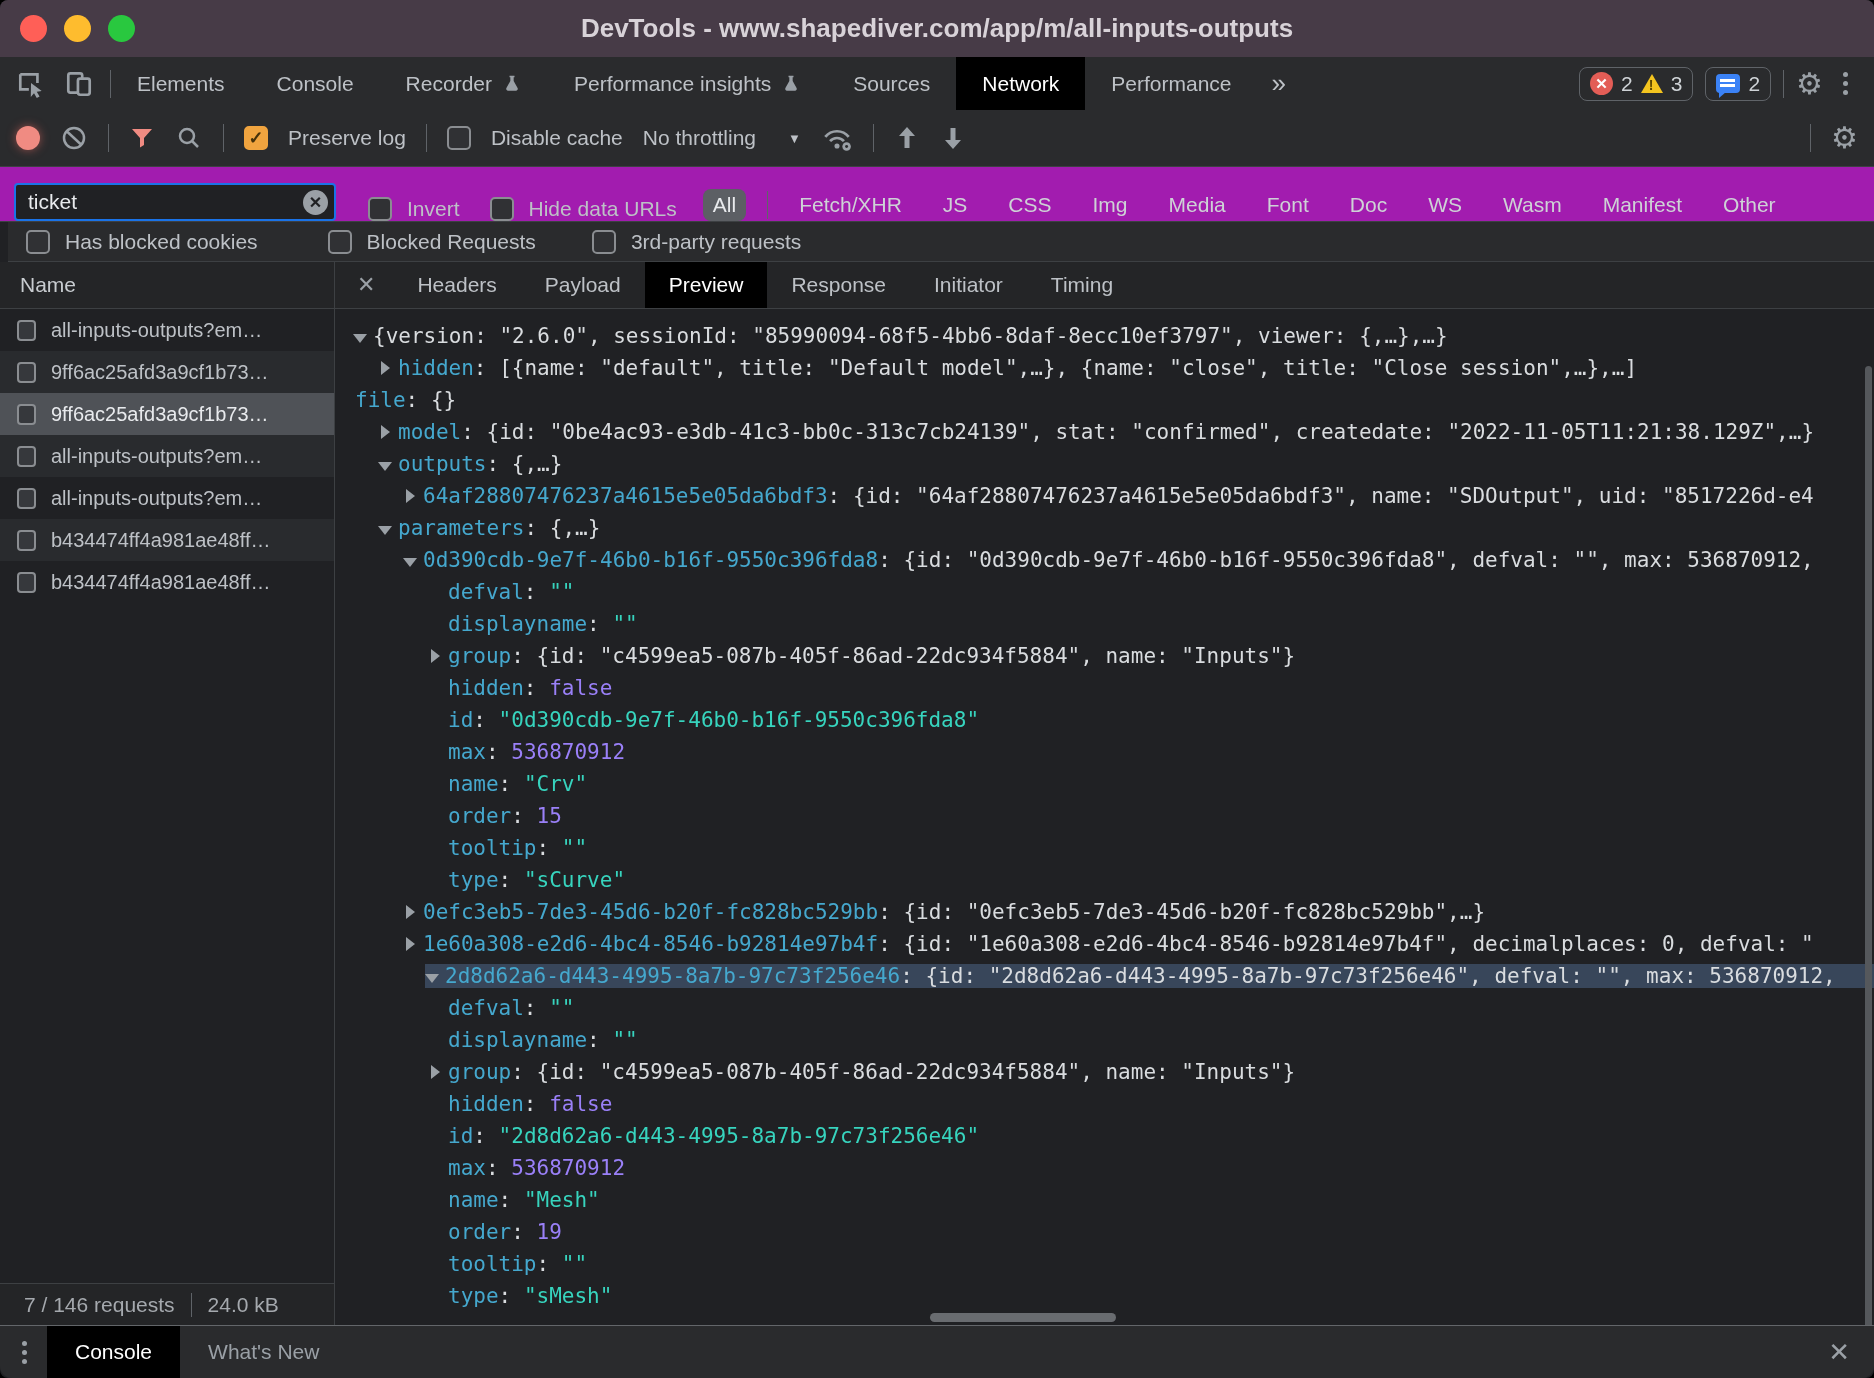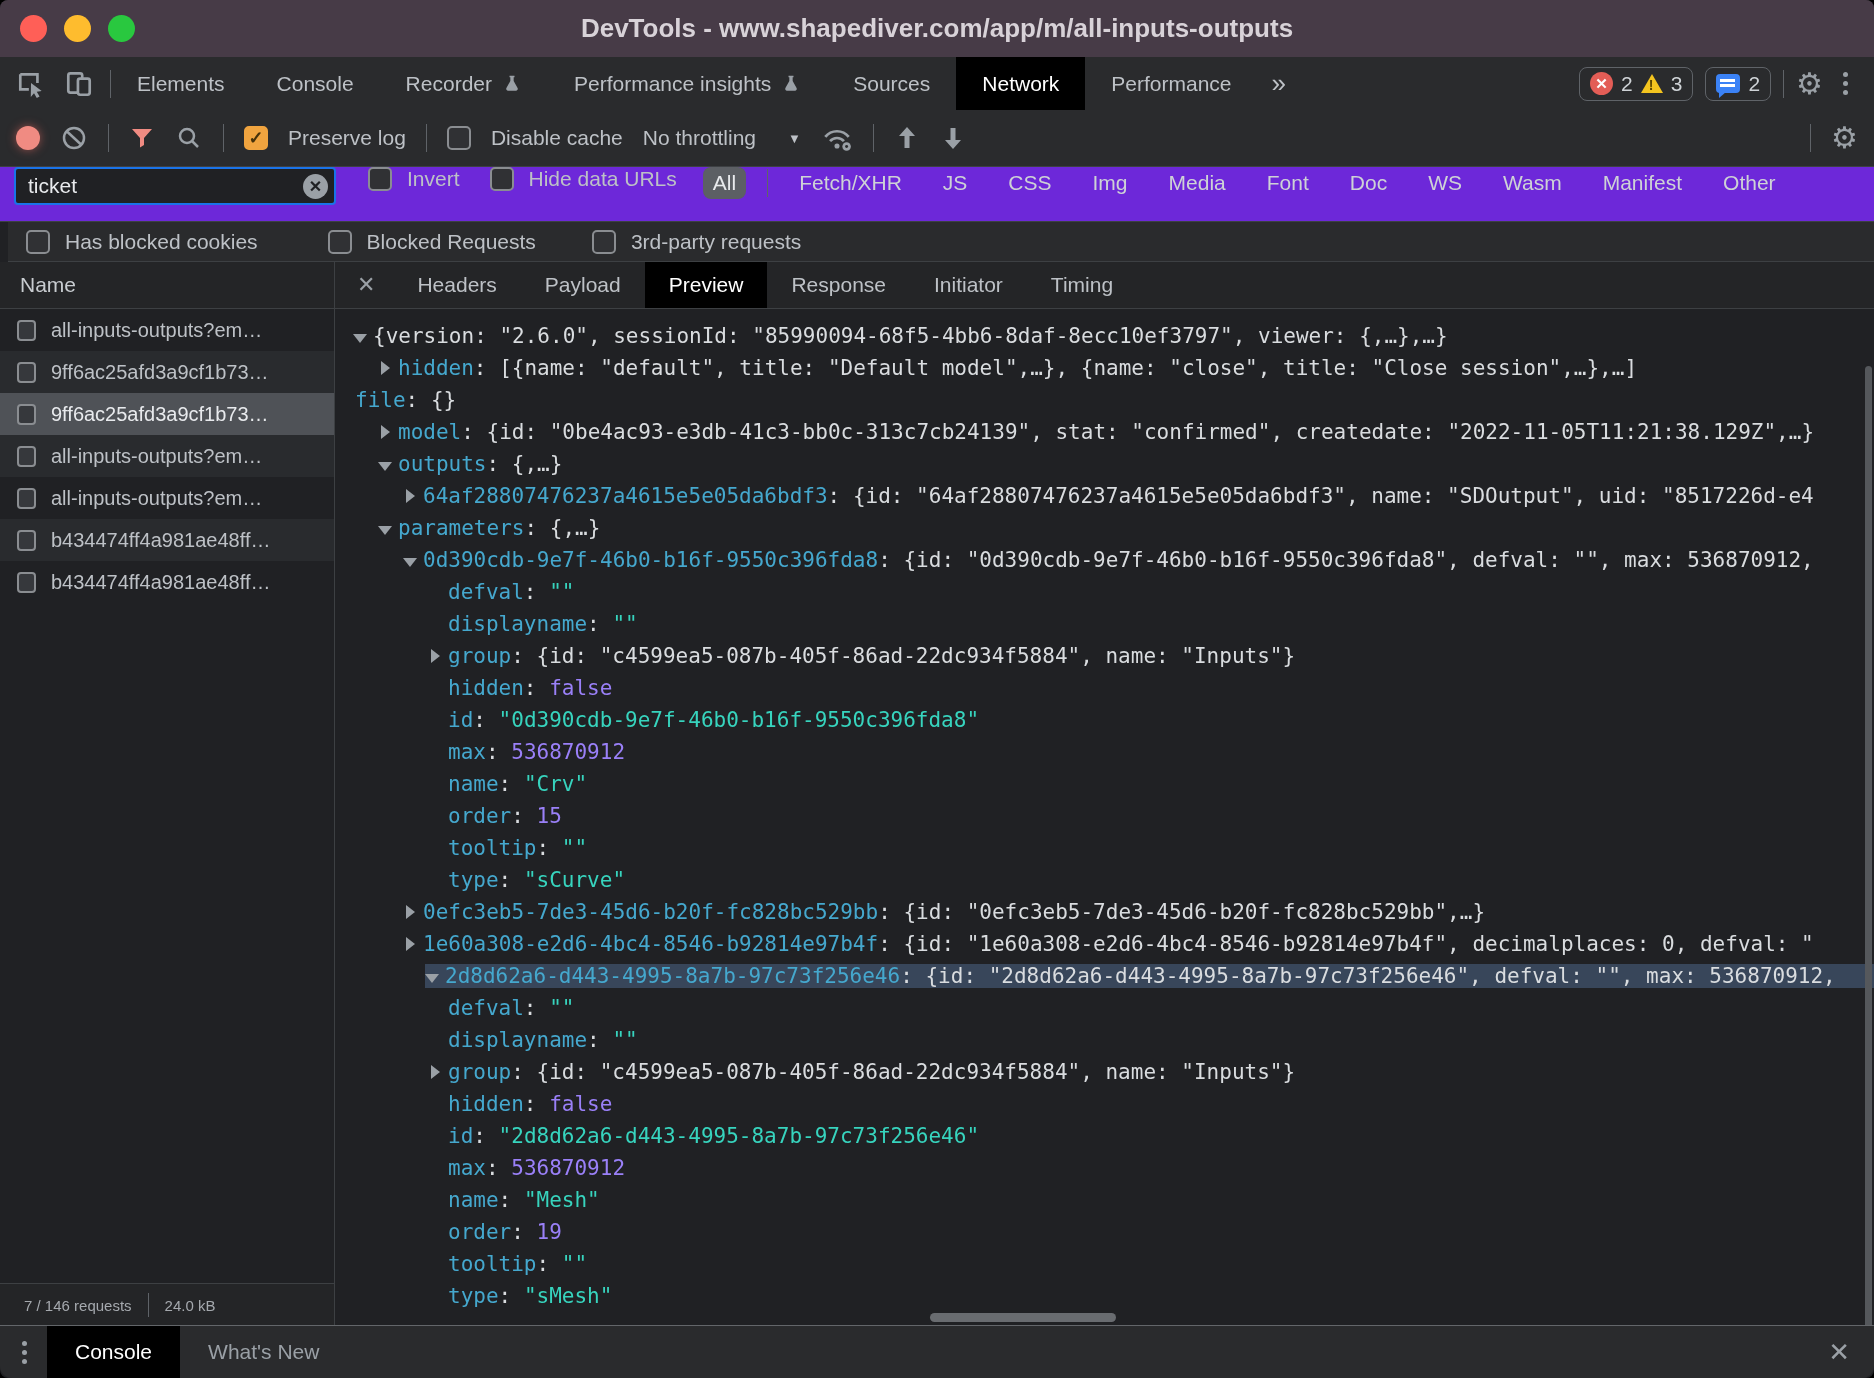--- a/index.html
+++ b/index.html
@@ -37,22 +37,22 @@
            display:flex;align-items:center;gap:20px;padding:0 16px;box-sizing:border-box;color:#bdc1c6;font-size:21px;}
   .recbtn{width:24px;height:24px;border-radius:50%;background:#f08b82;box-shadow:0 0 10px rgba(240,110,100,.55);}
   .ck{width:24px;height:24px;border-radius:5px;border:2px solid #8a8d91;background:#303134;box-sizing:border-box;
       display:flex;align-items:center;justify-content:center;flex:0 0 auto;}
   .ck.checked{background:#f0a43f;border-color:#f0a43f;color:#45310a;font-size:18px;font-weight:bold;}
   .lbl{white-space:nowrap;}
   .dd{display:flex;align-items:center;gap:32px;white-space:nowrap;}
   .dd .caret{font-size:13px;color:#bdc1c6;}
   .grow{flex:1;}
   
-  .filter1{left:0;top:167px;width:1874px;height:55px;background:#6d28d9;border-bottom:1px solid #3d4043;
-           display:flex;align-items:flex-start;padding:0 14px;box-sizing:border-box;color:#bdc1c6;font-size:21px;}
+  .filter1{left:0;top:167px;width:1874px;height:55px;background:#a21caf;border-bottom:1px solid #3d4043;
+           display:flex;align-items:flex-end;padding:0 14px;box-sizing:border-box;color:#bdc1c6;font-size:21px;}
   .filter-input{position:relative;width:322px;height:38px;flex:0 0 auto;}
   .filter-input input{width:100%;height:100%;box-sizing:border-box;background:#202124;border:2px solid #1a73e8;
            border-radius:4px;color:#e8eaed;font-size:21px;padding:0 40px 0 12px;outline:none;
            font-family:"Liberation Sans",sans-serif;}
   .clearx{position:absolute;right:8px;top:7px;width:25px;height:25px;border-radius:50%;background:#9aa0a6;
           color:#202124;font-size:16px;font-weight:bold;display:flex;align-items:center;justify-content:center;}
   .chip{padding:4px 10px;border-radius:8px;white-space:nowrap;color:#ced2d6;}
   .chip.active{background:#5c5f64;color:#e8eaed;}
   .chips{display:flex;align-items:center;gap:21px;margin-left:26px;}
   .ckrow{display:flex;align-items:center;gap:15px;}
@@ -64,21 +64,21 @@
   .name-header{height:46px;border-bottom:1px solid #3d4043;display:flex;align-items:center;
                padding-left:20px;color:#c8ccd0;font-size:21px;background:#242527;}
   .req-row{height:42px;display:flex;align-items:center;font-size:20px;color:#bdc1c6;overflow:hidden;}
   .req-row.odd{background:#202124;}
   .req-row.even{background:#292b2e;}
   .req-row.selected{background:#4f5257;color:#e8eaed;}
   .req-icon{flex:0 0 auto;width:19px;height:21px;border:2px solid #8a8d91;border-radius:4px;background:#36383c;
             margin:0 15px 0 17px;box-sizing:border-box;}
   .req-label{white-space:nowrap;overflow:hidden;}
   .left-status{position:absolute;left:0;bottom:0;width:100%;height:42px;border-top:1px solid #3d4043;
-               display:flex;align-items:center;color:#a5a9ae;font-size:15px;background:#242527;overflow:hidden;margin-top:38px;}
+               display:flex;align-items:center;color:#a5a9ae;font-size:21px;background:#242527;overflow:hidden;margin-top:38px;}
   .left-status .vdiv{height:24px;margin:0 16px;}
   
   .rightpanel{left:335px;top:262px;right:0;bottom:52px;background:#202124;}
   .ptabs{height:46px;border-bottom:1px solid #3d4043;display:flex;align-items:stretch;color:#bdc1c6;
          font-size:21px;background:#242527;}
   .pclose{display:flex;align-items:center;padding:0 18px 0 22px;color:#9aa0a6;font-size:22px;}
   .ptab{display:flex;align-items:center;padding:0 24px;white-space:nowrap;}
   .ptab.active{background:#000;color:#fff;}
   .pcontent{position:absolute;left:0;right:0;top:46px;bottom:0;overflow:hidden;padding-top:12px;}
   .json-line{display:flex;align-items:center;height:32px;font-family:"DejaVu Sans Mono",monospace;

